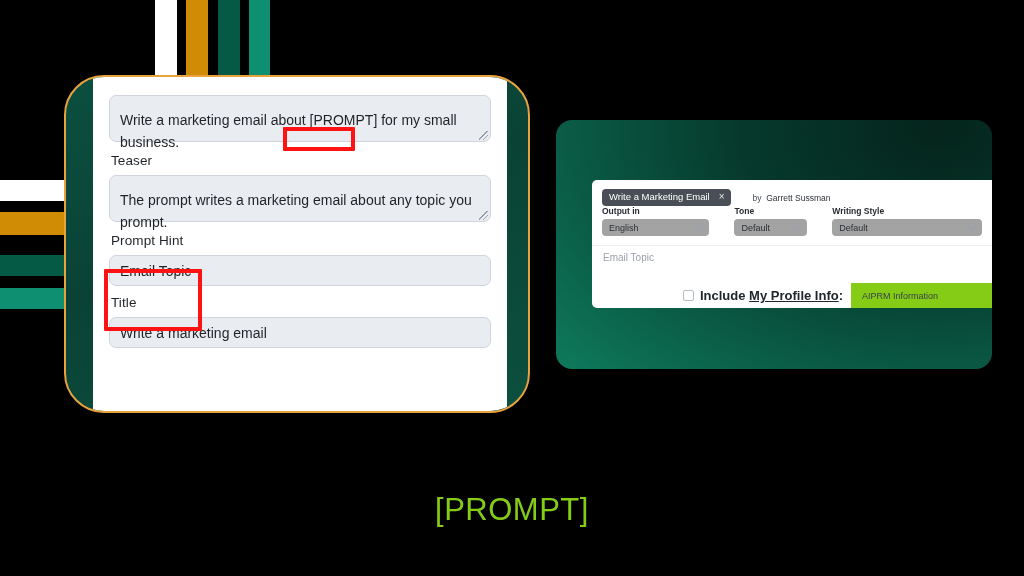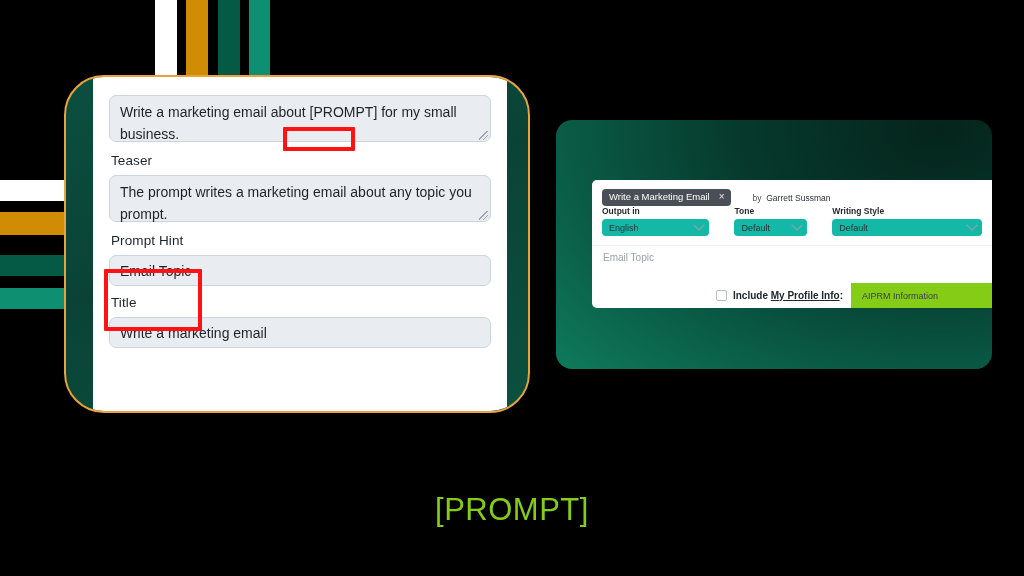--- a/index.html
+++ b/index.html
@@ -23,21 +23,21 @@
     position:absolute;left:27px;top:0px;width:414px;height:336px;
     background:#ffffff;
   }
   .lc-inner{padding:18px 16px 0 16px;}
   .field-label{
     font-size:13.5px;color:#1f2328;margin:0 0 7px 2px;letter-spacing:.1px;
   }
   .field-box{
     background:#e9ecf1;border:1px solid #cfd4dc;border-radius:7px;
     font-size:14px;color:#1f2328;line-height:1.55;
-    padding:6px 10px;box-sizing:border-box;position:relative;
+    padding:14px 10px;box-sizing:border-box;position:relative;
   }
   .field-box.two-line{height:47px;}
   .field-box.one-line{height:31px;padding-top:5px;}
   .grip{
     position:absolute;right:2px;bottom:1px;width:9px;height:9px;
     background:
       linear-gradient(135deg,transparent 0 42%,#9aa1ad 42% 52%,transparent 52% 100%),
       linear-gradient(135deg,transparent 0 67%,#9aa1ad 67% 77%,transparent 77% 100%);
   }
   .gap-a{height:11px;}
@@ -65,34 +65,34 @@
     font-size:9.5px;padding:3px 6px 4px 7px;display:flex;align-items:center;gap:9px;
     line-height:1;
   }
   .chip-x{font-size:10px;color:#e6e8ea;}
   .by{font-size:8.5px;color:#4a4f57;margin-left:22px;}
   .by b{font-weight:400;color:#2e3238;}
   .sel-row{display:flex;gap:25px;align-items:flex-end;}
   .sel-grp{display:flex;flex-direction:column;}
   .sel-label{font-size:8.5px;font-weight:bold;color:#262a30;margin-bottom:3px;}
   .sel{
-    background:#14b8a6;border-radius:4px;height:17px;
+    background:#a3a3a3;border-radius:4px;height:17px;
     display:flex;align-items:center;justify-content:space-between;
     padding:0 6px 0 7px;font-size:9px;color:#2b3037;box-sizing:border-box;
   }
   .chev{width:7px;height:7px;border-right:1.2px solid #9aa1ad;border-bottom:1.2px solid #9aa1ad;
         transform:rotate(45deg) translate(-2px,-2px);}
   .divider{height:1px;background:#eceef1;margin-top:9px;}
   .topic{font-size:10px;color:#9ba1a9;padding:6px 0 0 11px;}
   .foot-row{
     position:absolute;left:0;bottom:0;width:100%;height:25px;
     display:flex;align-items:center;justify-content:flex-end;
   }
   .cb{width:9px;height:9px;border:1px solid #b7bcc4;border-radius:2px;background:#fff;margin-right:6px;}
-  .foot-txt{font-size:10px;color:#21262c;font-weight:bold;}
+  .foot-txt{font-size:13px;color:#21262c;font-weight:bold;}
   .foot-txt u{text-decoration:underline;}
   .aiprm-info{
     background:#84cc16;height:25px;display:flex;align-items:center;
     padding:0 10px 0 11px;margin-left:8px;font-size:9px;color:#3b4148;min-width:120px;
   }
 
   
   .caption{
     position:absolute;left:0;top:492px;width:1024px;text-align:center;
     color:#84cc16;font-size:31px;letter-spacing:.5px;

